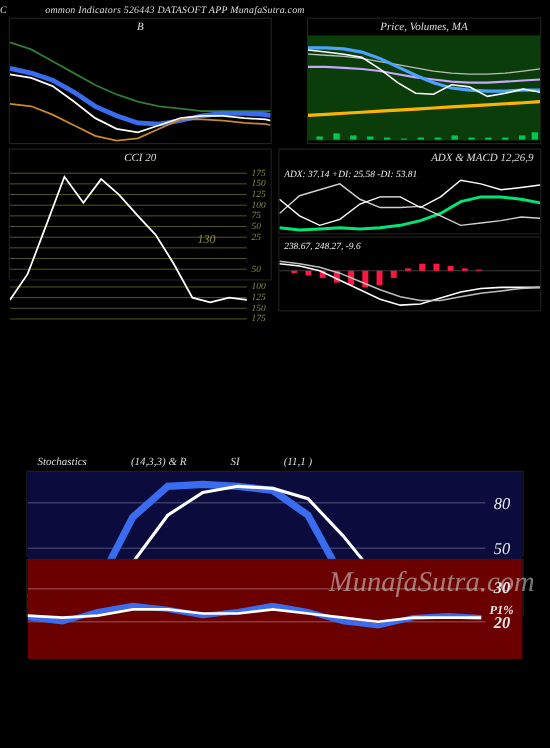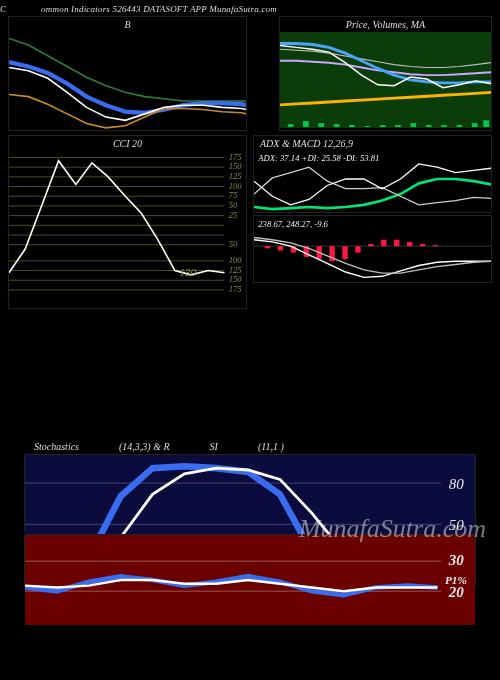--- a/index.html
+++ b/index.html
@@ -133,21 +133,21 @@
       <polyline points="0,30 17,30 34,31 51,32 68,34 85,37 102,40 119,42 136,44 153,45 170,45 187,44 204,43 220,42" stroke="#c9a6ff" stroke-width="2" fill="none"></polyline>
       <polyline points="0,18 17,19 34,20 51,22 68,25 85,28 102,31 119,34 136,36 153,37 170,37 187,36 204,34 220,32" stroke="#bdbdbd" stroke-width="1.2" fill="none"></polyline>
       <polyline points="0,12 17,12 34,13 51,16 68,22 85,30 102,38 119,45 136,50 153,52 170,53 187,53 204,52 220,52" stroke="#4aa3ff" stroke-width="3" fill="none"></polyline>
       <polyline points="0,14 17,16 34,18 51,21 68,32 85,45 102,55 119,56 136,47 153,49 170,58 187,55 204,51 220,54" stroke="#ffffff" stroke-width="1.5" fill="none"></polyline>
     </svg>
   </div>
 </div>
 
 <div class="grid row2" style="margin-top:4px;">
 
-  <div class="panel" style="height:174px; position:relative;">
+  <div class="panel" style="height:120px; position:relative;">
     <div class="panel-title center">CCI 20</div>
     <svg viewBox="0 0 220 132">
       <g stroke="#5a5a20" stroke-width="0.8">
         <line x1="0" y1="6" x2="200" y2="6"></line>
           <line x1="0" y1="15" x2="200" y2="15"></line>
         <line x1="0" y1="24" x2="200" y2="24"></line>
           <line x1="0" y1="33" x2="200" y2="33"></line>
         <line x1="0" y1="42" x2="200" y2="42"></line>
           <line x1="0" y1="51" x2="200" y2="51"></line>
         <line x1="0" y1="60" x2="200" y2="60"></line>
@@ -171,21 +171,21 @@
       <text x="204" y="113" class="axis-label">125</text>
       <text x="204" y="122" class="axis-label">150</text>
       <text x="204" y="131" class="axis-label">175</text>
       <polyline points="0,113 15,91 31,49 46,9 62,31 77,11 92,24 108,42 123,58 138,82 154,111 169,115 185,111 200,113" stroke="#ffffff" stroke-width="1.5" fill="none"></polyline>
     </svg>
     <div class="cci-label" style="right:50px; bottom:30px;">130</div>
   </div>
 
   <div style="height:148px;">
     <div class="panel" style="height:78px;">
-      <div class="panel-title" style="text-align:left;">ADX   &amp; MACD 12,26,9</div>
+      <div class="panel-title" style="text-align:right;">ADX   &amp; MACD 12,26,9</div>
       <svg viewBox="0 0 220 64">
         <text x="4" y="9" class="adx-text">ADX: 37.14   +DI: 25.58   -DI: 53.81</text>
         <polyline points="0,52 17,54 34,53 51,52 68,53 85,52 102,50 119,46 136,40 153,30 170,26 187,26 204,28 220,31" stroke="#00e676" stroke-width="2.5" fill="none"></polyline>
         <polyline points="0,40 17,25 34,20 51,15 68,28 85,35 102,35 119,34 136,42 153,50 170,48 187,46 204,43 220,44" stroke="#cfcfcf" stroke-width="1.2" fill="none"></polyline>
         <polyline points="0,28 17,42 34,50 51,45 68,32 85,26 102,26 119,35 136,26 153,12 170,15 187,20 204,18 220,16" stroke="#ffffff" stroke-width="1.2" fill="none"></polyline>
       </svg>
     </div>
     <div class="panel" style="height:68px; margin-top:2px;">
       <svg viewBox="0 0 220 64">
         <text x="4" y="10" class="macd-text">238.67,  248.27,  -9.6</text>

